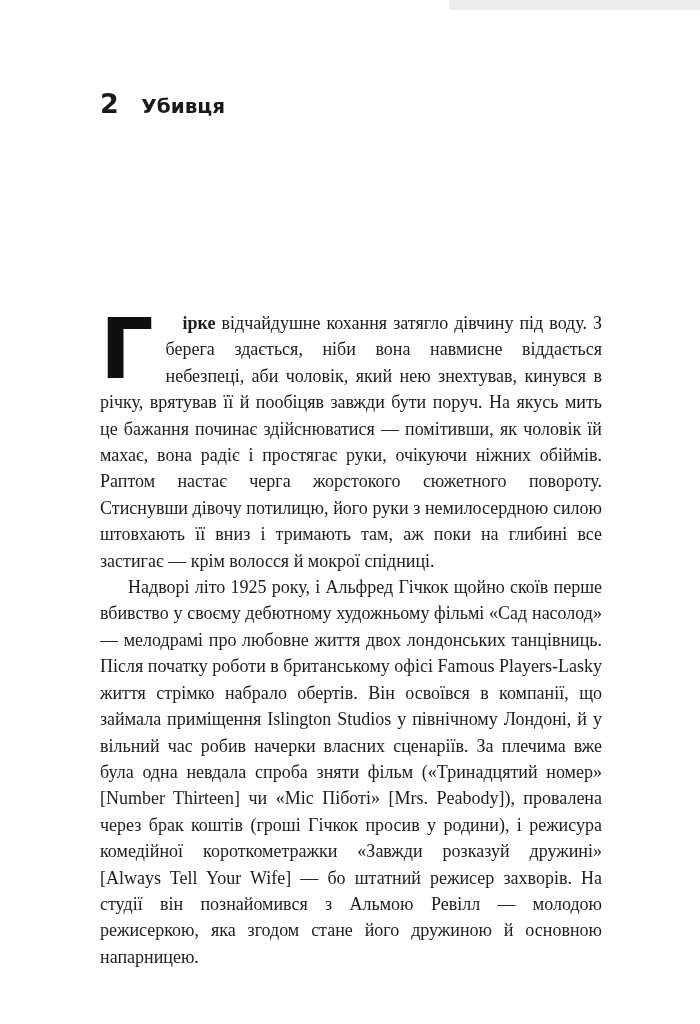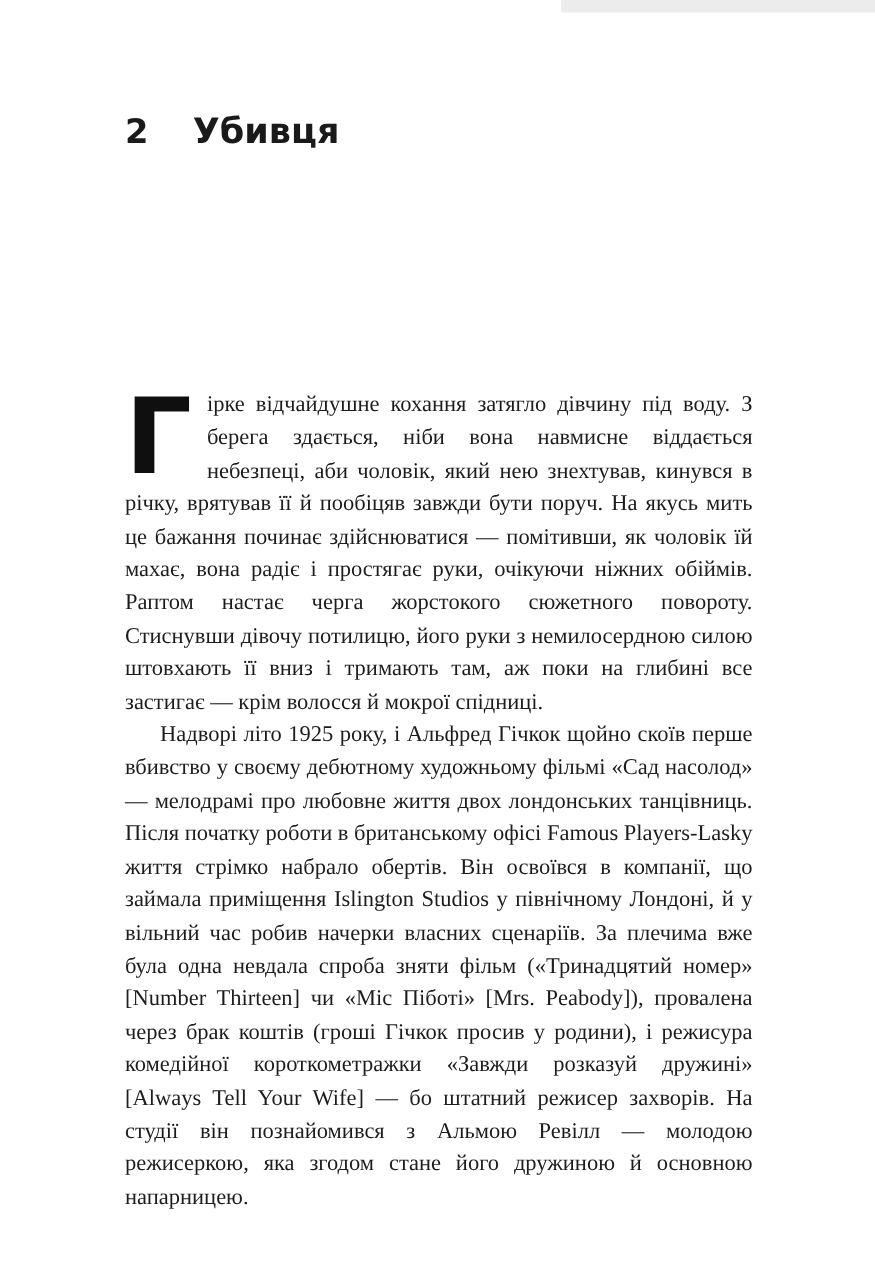--- a/index.html
+++ b/index.html
@@ -32,22 +32,22 @@
     align-items: baseline;
     font-family: "DejaVu Sans", sans-serif;
     font-weight: 700;
     color: #1a1a1a;
   }
   .chapter-number {
     font-size: 27px;
     letter-spacing: 0.5px;
   }
   .chapter-title {
-    font-size: 28px;
-    margin-left: 35px;
+    font-size: 20px;
+    margin-left: 22px;
   }
   .text-block {
     position: absolute;
     left: 100px;
     top: 310px;
     width: 502px;
     font-size: 18px;
     line-height: 26.4px;
     text-align: justify;
     color: #1c1c1c;
@@ -62,21 +62,22 @@
   .dropcap {
     float: left;
     font-family: "DejaVu Sans", sans-serif;
     font-weight: 800;
     font-size: 84px;
     line-height: 0.82;
     margin: 5px 12px 0 0;
     color: #0f0f0f;
   }
   .lead {
-    font-weight: 400;
+    font-weight: 700;
+    margin-left: 17px;
   }
 </style>
 </head>
 <body>
 
 <div class="page">
 
   <div class="artifact"></div>
 
   <header class="chapter-heading">

